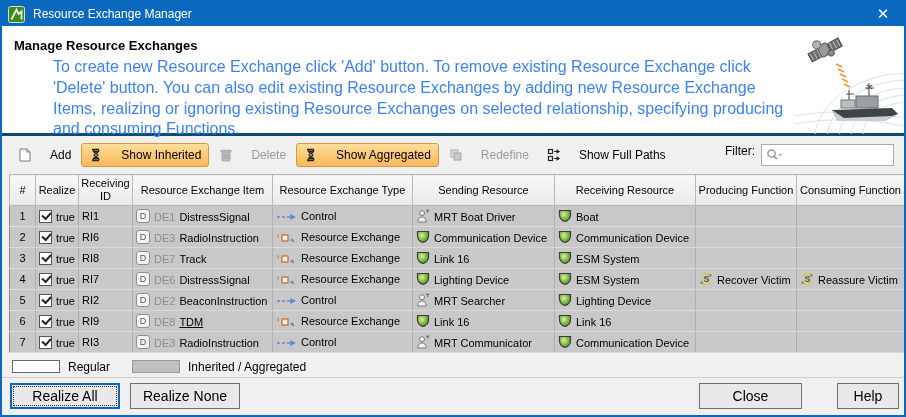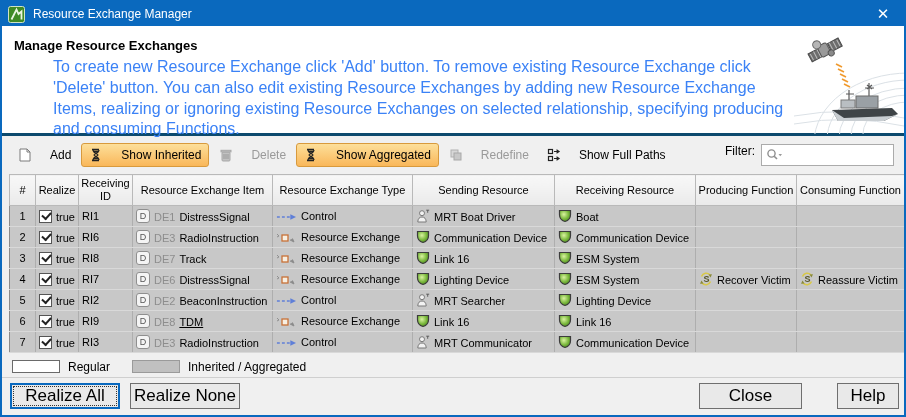--- a/index.html
+++ b/index.html
@@ -47,21 +47,21 @@
   .icon20 { width:21px; height:10px; flex:0 0 auto; }
 
   
   .legend { position:absolute; left:0; top:356px; width:902px; height:22px; display:flex; align-items:center; gap:8px; padding-left:10px; font-size:12px; background:#f0f0f0; border-bottom:1px solid #cfcfcf; }
   .sw { width:48px; height:13px; border:1px solid #6a6a6a; }
   .sw.regular { background:#fff; }
   .sw.inherited { background:#c0c0c0; border-color:#9a9a9a; }
 
   
   .btnbar { position:absolute; left:0; top:379px; width:902px; height:34px; background:#f0f0f0; }
-  .wbtn { position:absolute; top:4px; height:26px; background:#e9e9e9; border:1px solid #6f6f6f; font-size:17px; font-family:"Liberation Sans",sans-serif; text-align:center; }
+  .wbtn { position:absolute; top:4px; height:26px; background:#e9e9e9; border:1px solid #6f6f6f; font-size:14px; font-family:"Liberation Sans",sans-serif; text-align:center; }
   .wbtn.focused { border:1px solid #0a69be; box-shadow:inset 0 0 0 1px #0a69be; outline:1px dotted #333; outline-offset:-4px; }
   #b-realize-all { left:8px; width:110px; }
   #b-realize-none { left:128px; width:110px; }
   #b-close { left:697px; width:103px; }
   #b-help { left:835px; width:62px; }
 </style>
 </head>
 <body>
 
 <svg width="0" height="0" style="position:absolute">

